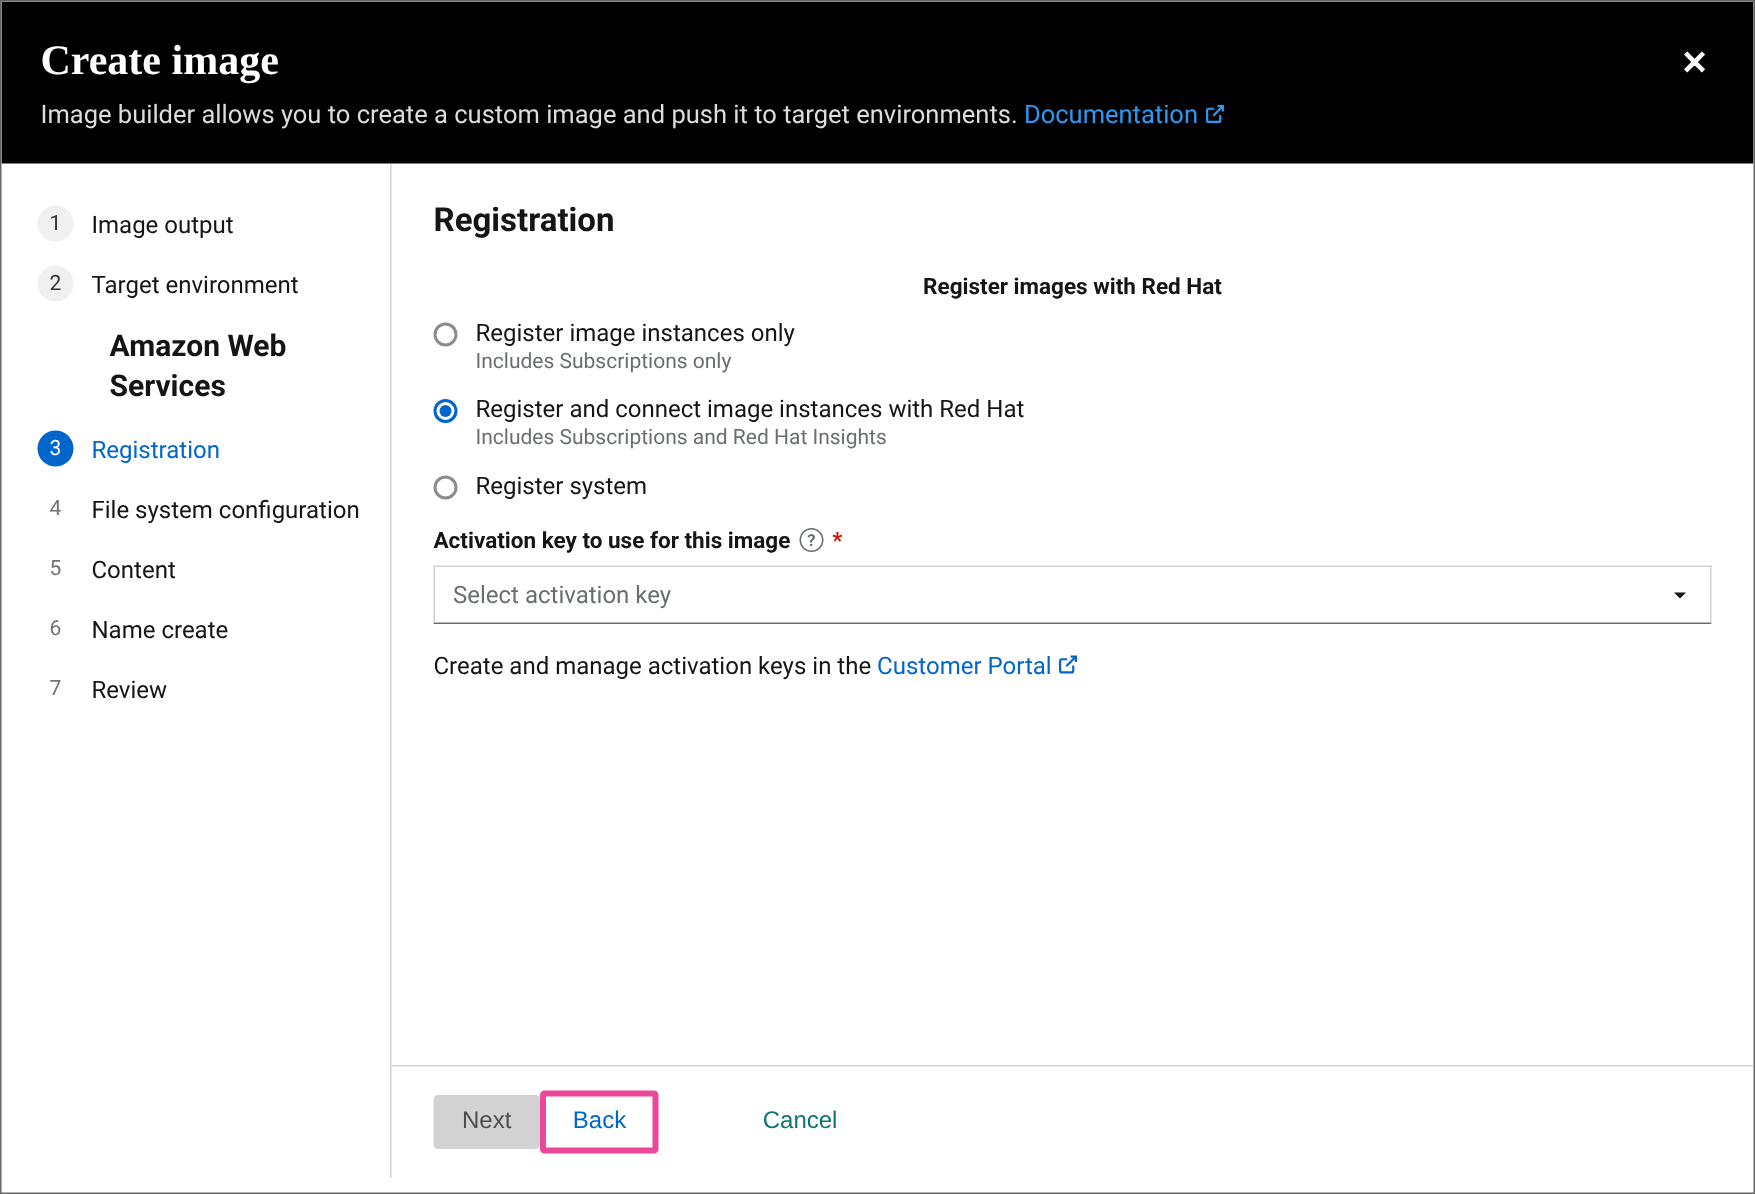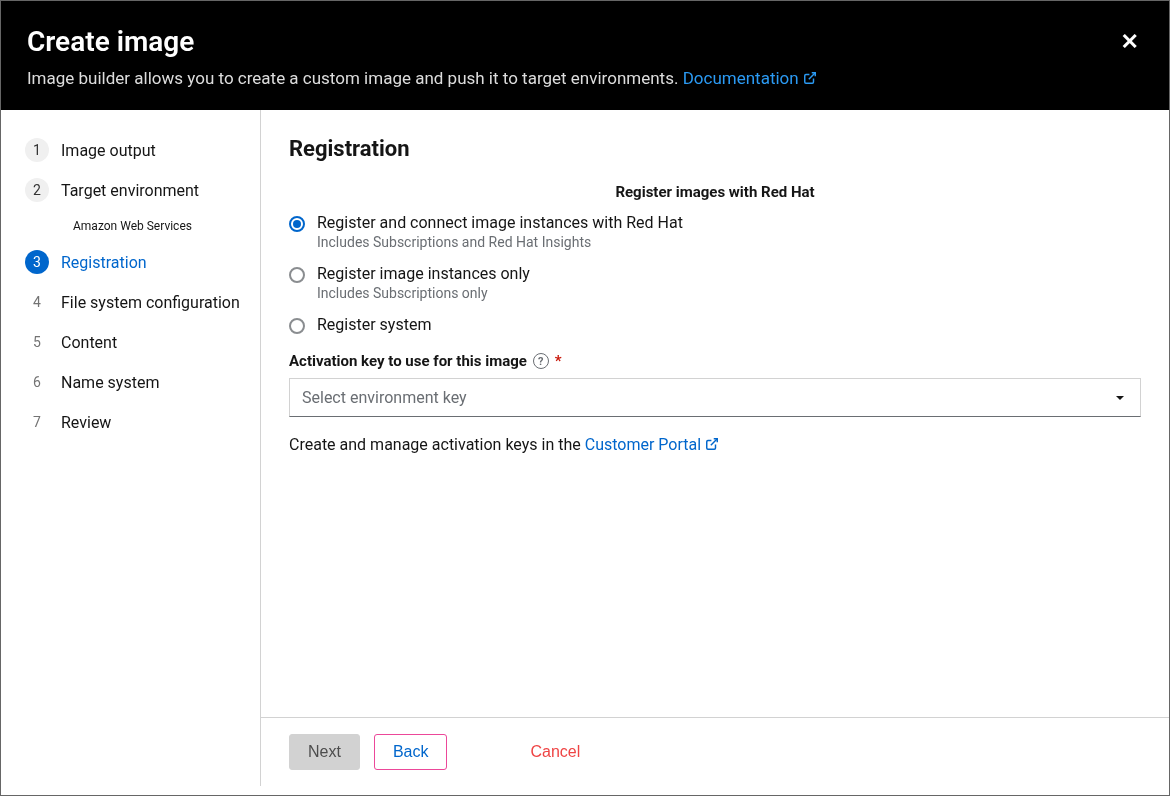--- a/index.html
+++ b/index.html
@@ -15,20 +15,21 @@
     .header {
       background: #000;
       color: #fff;
       padding: 24px 26px 22px;
       position: relative;
     }
     .header h1 {
       font-size: 28px;
       font-weight: 600;
       margin-bottom: 10px;
+      font-family: Liberation Serif, serif;
     }
     .header p {
       font-size: 17px;
       color: #ddd;
     }
     .header a {
       color: #2b9af3;
       text-decoration: none;
     }
     .close-btn {
@@ -76,24 +77,25 @@
     }
     .step.active {
       color: #0066cc;
     }
     .step.noicon .num {
       background: transparent;
       color: #737373;
     }
     .substep {
       padding: 8px 0 8px 48px;
-      font-size: 12px;
+      font-size: 20px;
       color: #151515;
       cursor: pointer;
       line-height: 1.35;
+      font-weight: bold;
     }
     .main {
       flex: 1;
       display: flex;
       flex-direction: column;
       position: relative;
     }
     .content {
       padding: 26px 28px;
       flex: 1;
@@ -190,41 +192,40 @@
     .hint {
       font-size: 16px;
       color: #151515;
     }
     .hint a { color: #0066cc; text-decoration: none; text-align: center; }
     .footer {
       border-top: 1px solid #d2d2d2;
       padding: 16px 28px;
       display: flex;
       align-items: center;
-      gap: 14px;
     }
     .btn {
       font-size: 16px;
       padding: 8px 18px;
       border-radius: 3px;
       cursor: pointer;
       border: 1px solid transparent;
       background: transparent;
     }
     .btn-primary {
       background: #d2d2d2;
       color: #4d4d4d;
       border-color: #d2d2d2;
     }
     .btn-secondary {
-      border: 1px solid #ec4899;
+      border: 4px solid #ec4899;
       color: #0066cc;
     }
     .btn-link {
-      color: #ef4444;
+      color: #0f766e;
       background: transparent;
       margin-left: 50px;
     }
     .ext-icon {
       display: inline-block;
       margin-left: 4px;
       vertical-align: -1px;
     }
     svg { display: block; }
   </style>
@@ -264,64 +265,64 @@
     <div class="step noicon">
       <span class="num">4</span>
       <span>File system configuration</span>
     </div>
     <div class="step noicon">
       <span class="num">5</span>
       <span>Content</span>
     </div>
     <div class="step noicon">
       <span class="num">6</span>
-      <span>Name system</span>
+      <span>Name create</span>
     </div>
     <div class="step noicon">
       <span class="num">7</span>
       <span>Review</span>
     </div>
   </div>
 
   <div class="main">
     <div class="content">
       <h2>Registration</h2>
       <div class="section-label">Register images with Red Hat</div>
 
       <div class="radio-group">
+        <div class="radio-item">
+          <div class="radio"></div>
+          <div>
+            <div class="radio-label">Register image instances only</div>
+            <div class="radio-desc">Includes Subscriptions only</div>
+          </div>
+        </div>
         <div class="radio-item">
           <div class="radio checked"></div>
           <div>
             <div class="radio-label">Register and connect image instances with Red Hat</div>
             <div class="radio-desc">Includes Subscriptions and Red Hat Insights</div>
           </div>
         </div>
         <div class="radio-item">
           <div class="radio"></div>
           <div>
-            <div class="radio-label">Register image instances only</div>
-            <div class="radio-desc">Includes Subscriptions only</div>
-          </div>
-        </div>
-        <div class="radio-item">
-          <div class="radio"></div>
-          <div>
             <div class="radio-label">Register system</div>
           </div>
         </div>
       </div>
 
       <div class="field-label">
         <span>Activation key to use for this image</span>
         <span class="help-icon">?</span>
         <span class="required">*</span>
       </div>
 
       <div class="select">
-        <span>Select environment key</span>
+        <span>Select activation key</span>
         <span class="caret">
           <svg width="12" height="12" viewBox="0 0 12 12">
               <path d="M2 4 L6 8 L10 4 Z" fill="#151515"></path>
             </svg>
         </span>
       </div>
 
       <div class="hint">
         <span>Create and manage activation keys in the </span><a href="#"><span>Customer Portal</span><span class="ext-icon"><svg width="14" height="14" viewBox="0 0 24 24" fill="none" stroke="#0066cc" stroke-width="2.5">
                 <path d="M18 13v6a2 2 0 0 1-2 2H5a2 2 0 0 1-2-2V8a2 2 0 0 1 2-2h6"></path>

